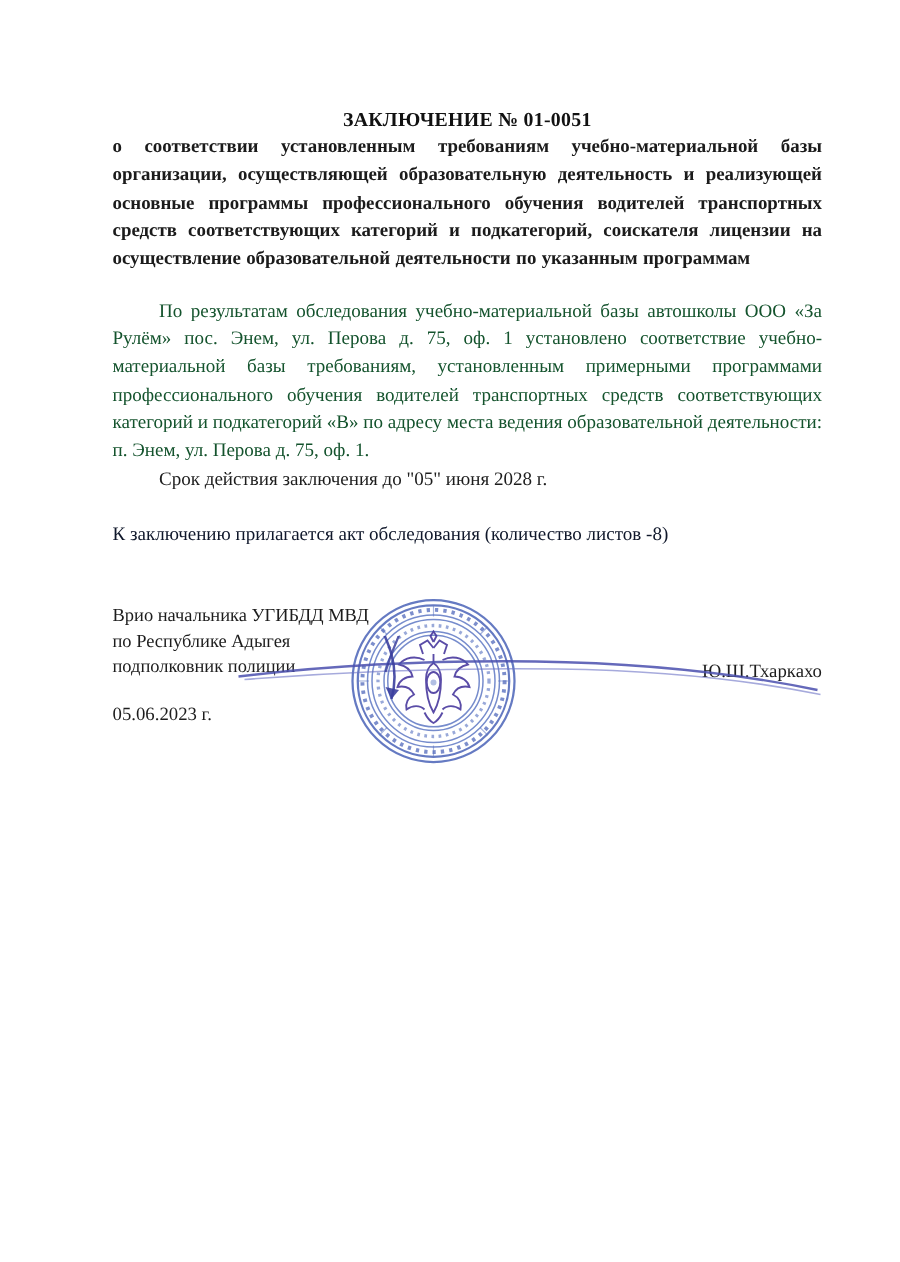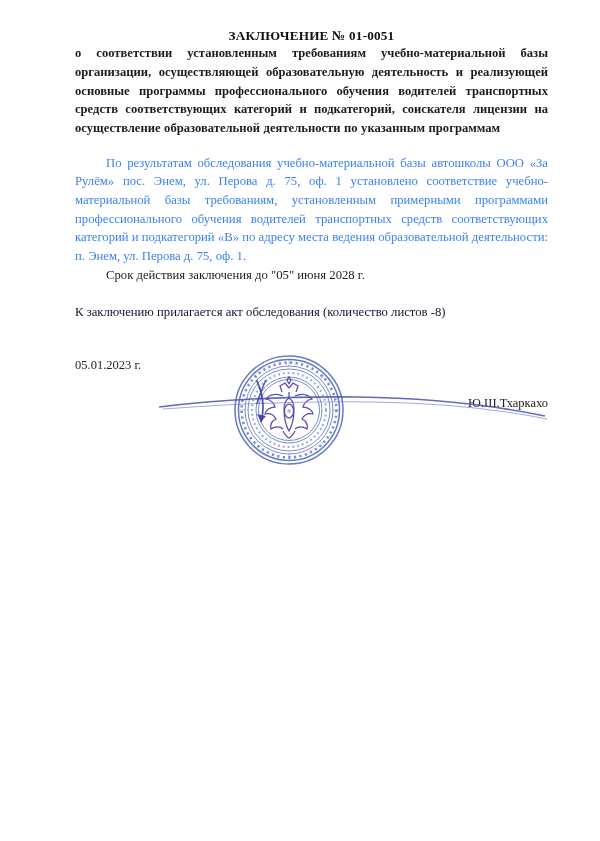--- a/index.html
+++ b/index.html
@@ -17,21 +17,21 @@
     color: #1a1a1a;
   }
   .content {
     position: absolute;
     left: 75px;
     top: 0;
     width: 473px;
   }
 
   .doc-title {
-    margin-top: 28px;
+    margin-top: 72px;
     text-align: center;
     font-size: 13.2px;
     font-weight: bold;
     letter-spacing: 0.2px;
     color: #111;
   }
 
   .subtitle {
     text-align: justify;
     text-align-last: left;
@@ -41,21 +41,21 @@
     color: #1b1b1b;
     word-spacing: 0.4px;
   }
 
   .body-para {
     margin-top: 16px;
     text-align: justify;
     text-align-last: left;
     font-size: 12.7px;
     line-height: 1.47;
-    color: #3b82f6;
+    color: #14532d;
     text-indent: 31px;
   }
   .term-line {
     margin-top: 0;
     text-indent: 31px;
     font-size: 12.7px;
     line-height: 1.47;
     color: #1d1d1d;
   }
 
@@ -124,20 +124,25 @@
     <div class="subtitle">о соответствии установленным требованиям учебно-материальной базы организации, осуществляющей образовательную деятельность и реализующей основные программы профессионального обучения водителей транспортных средств соответствующих категорий и подкатегорий, соискателя лицензии на осуществление образовательной деятельности по указанным программам</div>
 
     <div class="body-para">По результатам обследования учебно-материальной базы автошколы ООО «За Рулём» пос. Энем, ул. Перова д. 75, оф. 1 установлено соответствие учебно-материальной базы требованиям, установленным примерными программами профессионального обучения водителей транспортных средств соответствующих  категорий и подкатегорий «В» по адресу места ведения образовательной деятельности: п. Энем, ул. Перова д. 75, оф. 1.</div>
 
     <div class="term-line">Срок действия заключения до "05" июня 2028 г.</div>
 
     <div class="attach-para">К заключению прилагается акт обследования (количество листов -8)</div>
 
     <div class="sign-block">
 
+      <div class="sign-left">
+        <div>Врио начальника УГИБДД МВД</div>
+        <div>по Республике Адыгея</div>
+        <div>подполковник полиции</div>
+      </div>
 
       <div class="sign-name">Ю.Ш.Тхаркахо</div>
 
       <div class="seal">
         <svg width="112" height="112" viewBox="0 0 112 112" xmlns="http://www.w3.org/2000/svg">
           <g fill="none" stroke="#4a63b8" stroke-width="1.5" opacity="0.85">
             <circle cx="56" cy="56" r="54"></circle>
             <circle cx="56" cy="56" r="50.5"></circle>
           </g>
           <g fill="none" stroke="#5570c0" stroke-width="1" opacity="0.8">
@@ -186,17 +191,17 @@
         <svg width="392" height="48" viewBox="0 0 392 48" xmlns="http://www.w3.org/2000/svg">
           <path d="M2 27 C60 20, 120 16, 200 17 C270 18, 330 24, 388 36" fill="none" stroke="#4a4fae" stroke-width="1.6" opacity="0.85"></path>
           <path d="M6 29 C70 24, 140 21, 215 22 C285 23, 340 29, 390 39" fill="none" stroke="#6b72c4" stroke-width="1.1" opacity="0.6"></path>
           <path d="M92 -16 C102 4, 110 20, 104 42" fill="none" stroke="#3b3f9e" stroke-width="1.7" opacity="0.9"></path>
           <path d="M104 42 l-4 -8 l9 2 z" fill="#3b3f9e" opacity="0.9"></path>
           <path d="M118 -18 C110 -4, 104 10, 100 24" fill="none" stroke="#3b3f9e" stroke-width="1.5" opacity="0.85"></path>
           <path d="M118 -18 l-7 5 l8 3 z" fill="#3b3f9e" opacity="0.85"></path>
         </svg>
       </div>
 
-      <div class="sign-date">05.01.2023 г.</div>
+      <div class="sign-date">05.06.2023 г.</div>
     </div>
 
   </div>
 </div>
 
 </body></html>

